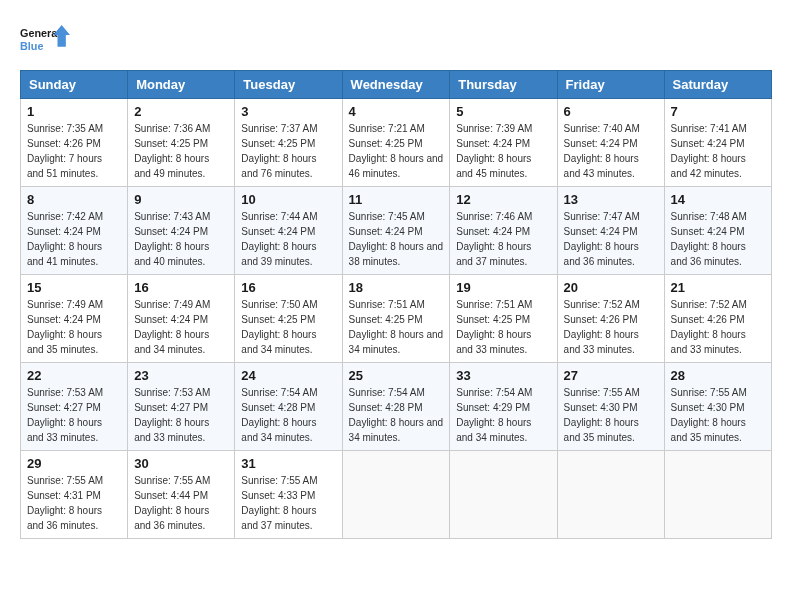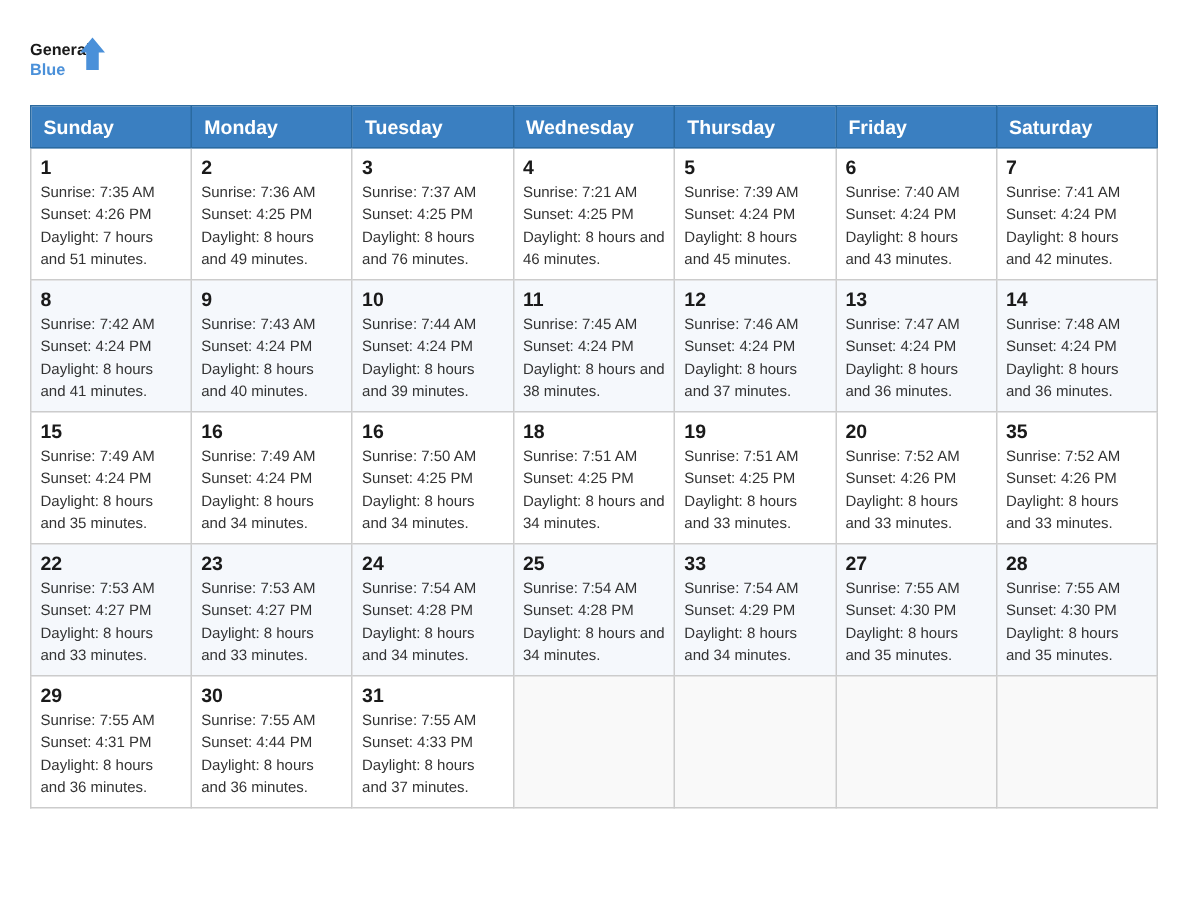--- a/index.html
+++ b/index.html
@@ -265,21 +265,21 @@
       </td>
         <td>
         <span class="day-num">20</span>
         <div class="day-info">
           <span>Sunrise: 7:52 AM</span><br>
           <span>Sunset: 4:26 PM</span><br>
           <span>Daylight: 8 hours and 33 minutes.</span>
         </div>
       </td>
         <td>
-        <span class="day-num">35</span>
+        <span class="day-num">21</span>
         <div class="day-info">
           <span>Sunrise: 7:52 AM</span><br>
           <span>Sunset: 4:26 PM</span><br>
           <span>Daylight: 8 hours and 33 minutes.</span>
         </div>
       </td>
       </tr>
       <tr>
         <td>
         <span class="day-num">22</span>

